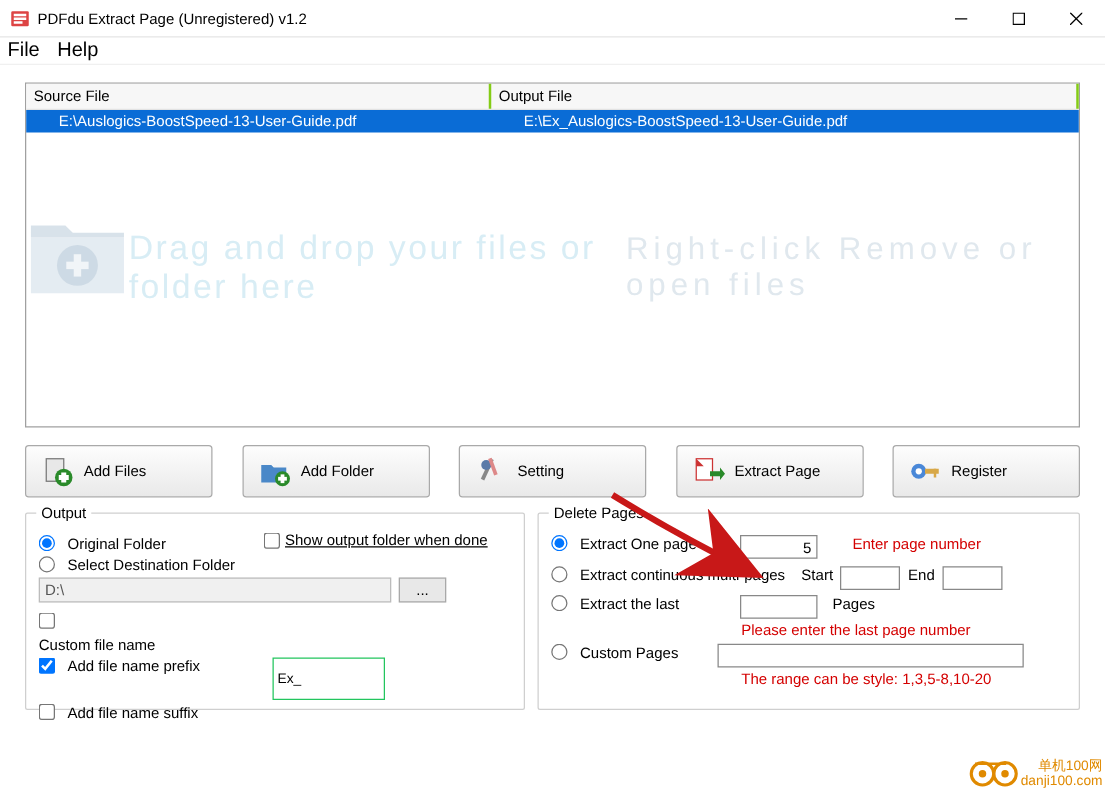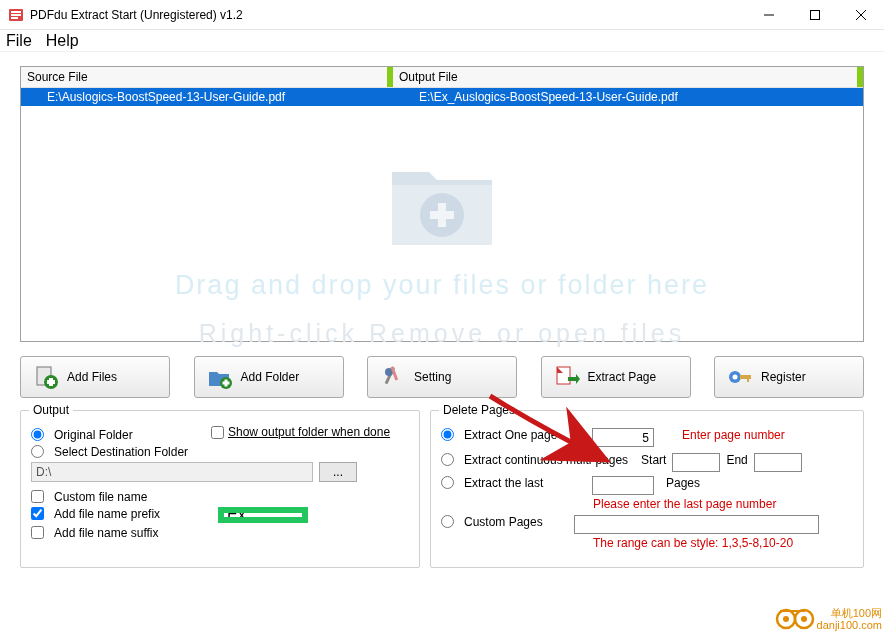--- a/index.html
+++ b/index.html
@@ -7,44 +7,44 @@
 .titlebar { height: 30px; display: flex; align-items: center; padding: 0 0 0 8px; border-bottom: 1px solid #e5e5e5; }
 .titlebar .app-icon { width: 16px; height: 16px; margin-right: 6px; }
 .titlebar .title { flex: 1; font-size: 12px; color: #000; }
 .winbtn { width: 46px; height: 30px; display: flex; align-items: center; justify-content: center; color: #000; }
 .winbtn svg { stroke: #000; }
 .menubar { height: 22px; display: flex; align-items: center; padding: 0 6px; gap: 14px; border-bottom: 1px solid #f0f0f0; }
 .menubar span { font-size: 16px; cursor: default; }
 .content { padding: 14px 20px 10px 20px; }
 .file-panel { border: 1px solid #a0a0a0; position: relative; height: 276px; background: #fff; }
 .file-header { display: flex; background: #f7f7f7; border-bottom: 1px solid #e3e3e3; font-size: 12px; }
-.file-header .col { padding: 3px 6px; border-right: 6px solid #84cc16; }
+.file-header .col { padding: 3px 6px; border-right: 2px solid #84cc16; }
 .file-header .col1 { width: 372px; }
 .file-header .col2 { flex: 1; }
 .file-row { display: flex; background: #0a6cd6; color: #fff; font-size: 12px; padding-left: 20px; }
 .file-row .col { padding: 2px 6px; }
 .file-row .col1 { width: 372px; }
 .file-row .col2 { flex: 1; }
-.dropzone { position: absolute; top: 90px; left: 0; right: 0; display: flex; flex-direction: column; align-items: center; pointer-events: none; }
+.dropzone { position: absolute; top: 90px; left: 0; right: 0; display: flex; flex-direction: row; align-items: center; pointer-events: none; }
 .drop-icon { width: 110px; height: 95px; opacity: 0.55; }
 .drop-text { color: #d8edf5; font-size: 27px; font-family: Arial, sans-serif; margin-top: 18px; letter-spacing: 2px; }
 .drop-sub { color: #e0e8ee; font-size: 25px; font-family: Arial, sans-serif; margin-top: 18px; letter-spacing: 4px; }
 .toolbar { display: flex; justify-content: space-between; padding: 14px 0 12px 0; }
 .tbbtn { width: 150px; height: 42px; border: 1px solid #a9a9a9; background: linear-gradient(#fdfdfd,#e9e9e9); border-radius: 3px; display: flex; align-items: center; gap: 8px; padding: 0 12px; font-size: 12px; cursor: pointer; }
 .tbbtn .ico { width: 26px; height: 26px; flex-shrink: 0; }
 .lower { display: flex; gap: 10px; }
 .group { border: 1px solid #cfcfcf; border-radius: 2px; position: relative; padding: 14px 10px 10px 10px; }
 .group-title { position: absolute; top: -8px; left: 8px; background: #fff; padding: 0 4px; font-size: 12px; }
 .output-group { width: 400px; height: 158px; }
 .delete-group { flex: 1; height: 158px; }
 .row { display: flex; margin: 3px 0; font-size: 12px; gap: 6px; }
 input[type=radio], input[type=checkbox] { margin: 0 4px 0 0; width: 13px; height: 13px; }
 .path-input { width: 282px; height: 20px; border: 1px solid #bcbcbc; background: #f0f0f0; padding: 0 4px; font-size: 12px; color: #555; }
 .browse-btn { width: 38px; height: 20px; border: 1px solid #a9a9a9; background: #e8e8e8; font-size: 12px; cursor: pointer; }
-.prefix-input { width: 90px; height: 16px; border: 6px solid #22c55e; padding: 0 3px; font-size: 16px; }
+.prefix-input { width: 90px; height: 34px; border: 1px solid #22c55e; padding: 0 3px; font-size: 11px; }
 .page-input { width: 62px; height: 19px; border: 1px solid #888; padding: 0 4px; text-align: right; font-size: 12px; }
 .page-input.sm { width: 48px; }
 .page-input.lg { width: 245px; }
 .redtxt { color: #d40000; font-size: 12px; margin-left: 152px; margin-top: -1px; margin-bottom: 2px; }
 .redtxt.inline { margin: 0; }
 .show-output { position: absolute; left: 190px; top: 14px; display: flex; align-items: center; font-size: 12px; text-decoration: underline; }
 .arrow-overlay { position: absolute; left: 482px; top: 388px; pointer-events: none; z-index: 50; }
 .watermark { position: absolute; right: 2px; bottom: 2px; display: flex; align-items: center; gap: 2px; z-index: 60; }
 .watermark .wmico { width: 40px; height: 22px; }
 .watermark .wmtxt { font-size: 11px; color: #e08a00; line-height: 1.1; text-align: right; }
@@ -52,21 +52,21 @@
 </head>
 <body>
 
 <div class="titlebar">
   <svg class="app-icon" viewBox="0 0 16 16">
       <rect x="1" y="2" width="14" height="12" fill="#d44" rx="1"></rect>
       <rect x="3" y="4" width="10" height="2" fill="#fff"></rect>
       <rect x="3" y="7" width="10" height="2" fill="#fff"></rect>
       <rect x="3" y="10" width="7" height="2" fill="#fff"></rect>
     </svg>
-  <div class="title">PDFdu Extract Start (Unregistered) v1.2</div>
+  <div class="title">PDFdu Extract Page (Unregistered) v1.2</div>
   <div class="winbtn">
       <svg width="10" height="10">
         <line x1="0" y1="5" x2="10" y2="5" stroke-width="1"></line>
       </svg>
     </div>
   <div class="winbtn">
       <svg width="10" height="10">
         <rect x="0.5" y="0.5" width="9" height="9" fill="none" stroke-width="1"></rect>
       </svg>
     </div>
@@ -166,21 +166,21 @@
         <span>Original Folder</span>
       </div>
       <div class="row">
         <input type="radio" name="out" style="">
         <span>Select Destination Folder</span>
       </div>
       <div class="row">
         <input class="path-input" disabled="" value="D:\" style="">
         <button class="browse-btn">...</button>
       </div>
-      <div class="row" style="margin-top:8px;">
+      <div class="row" style="margin-top:8px;flex-direction:column;">
         <input type="checkbox" style="">
         <span>Custom file name</span>
       </div>
       <div class="row">
         <input type="checkbox" checked="" style="">
         <span style="width:128px">Add file name prefix</span>
         <input style="margin-left: 30px;" class="prefix-input" value="Ex_">
       </div>
       <div class="row">
         <input type="checkbox" style="">

